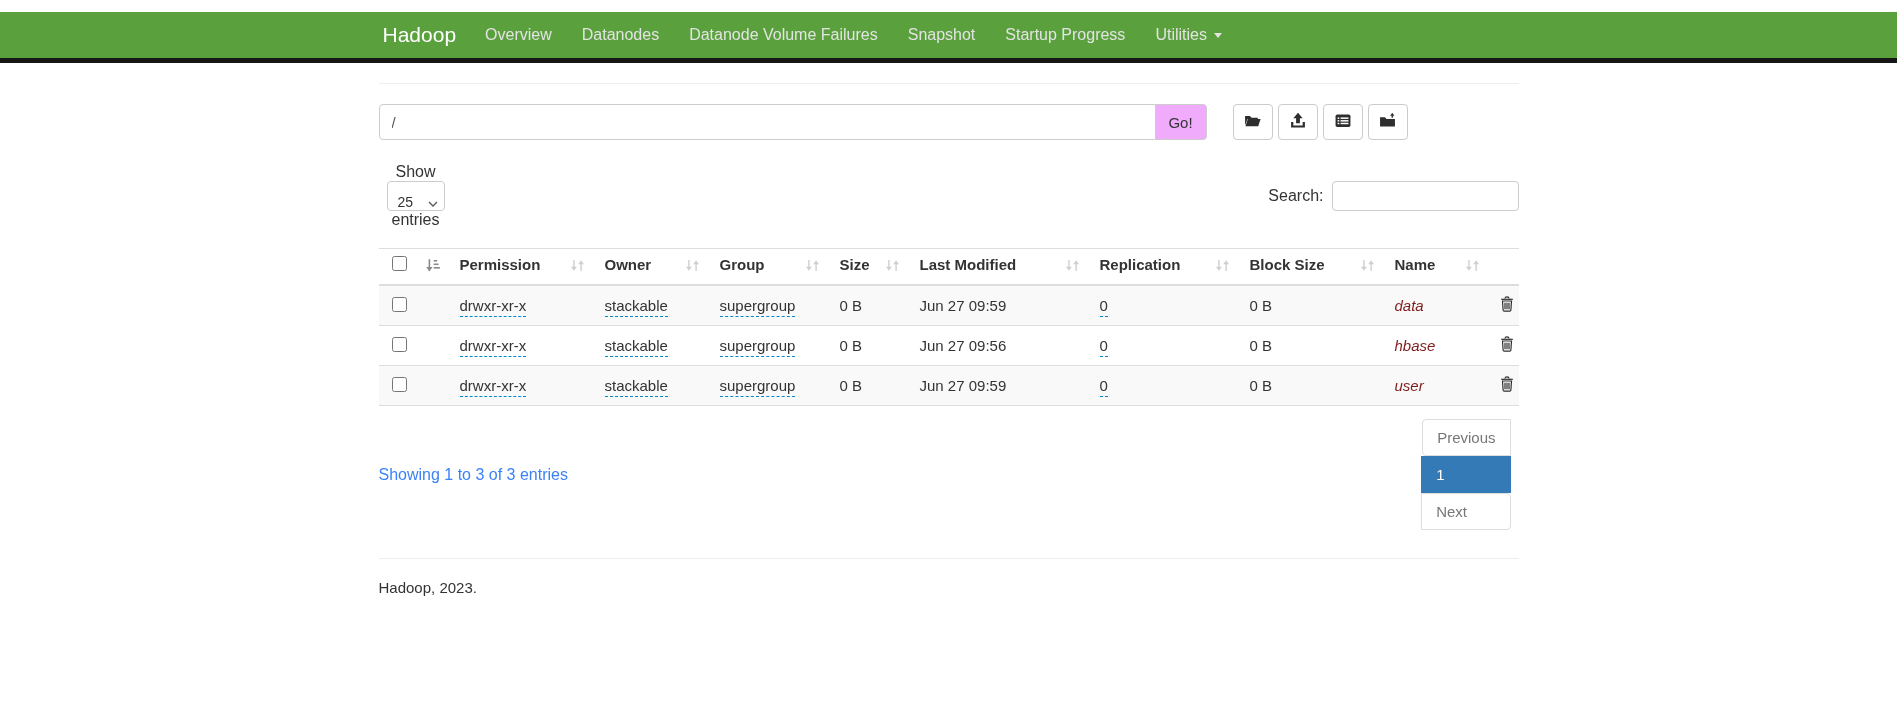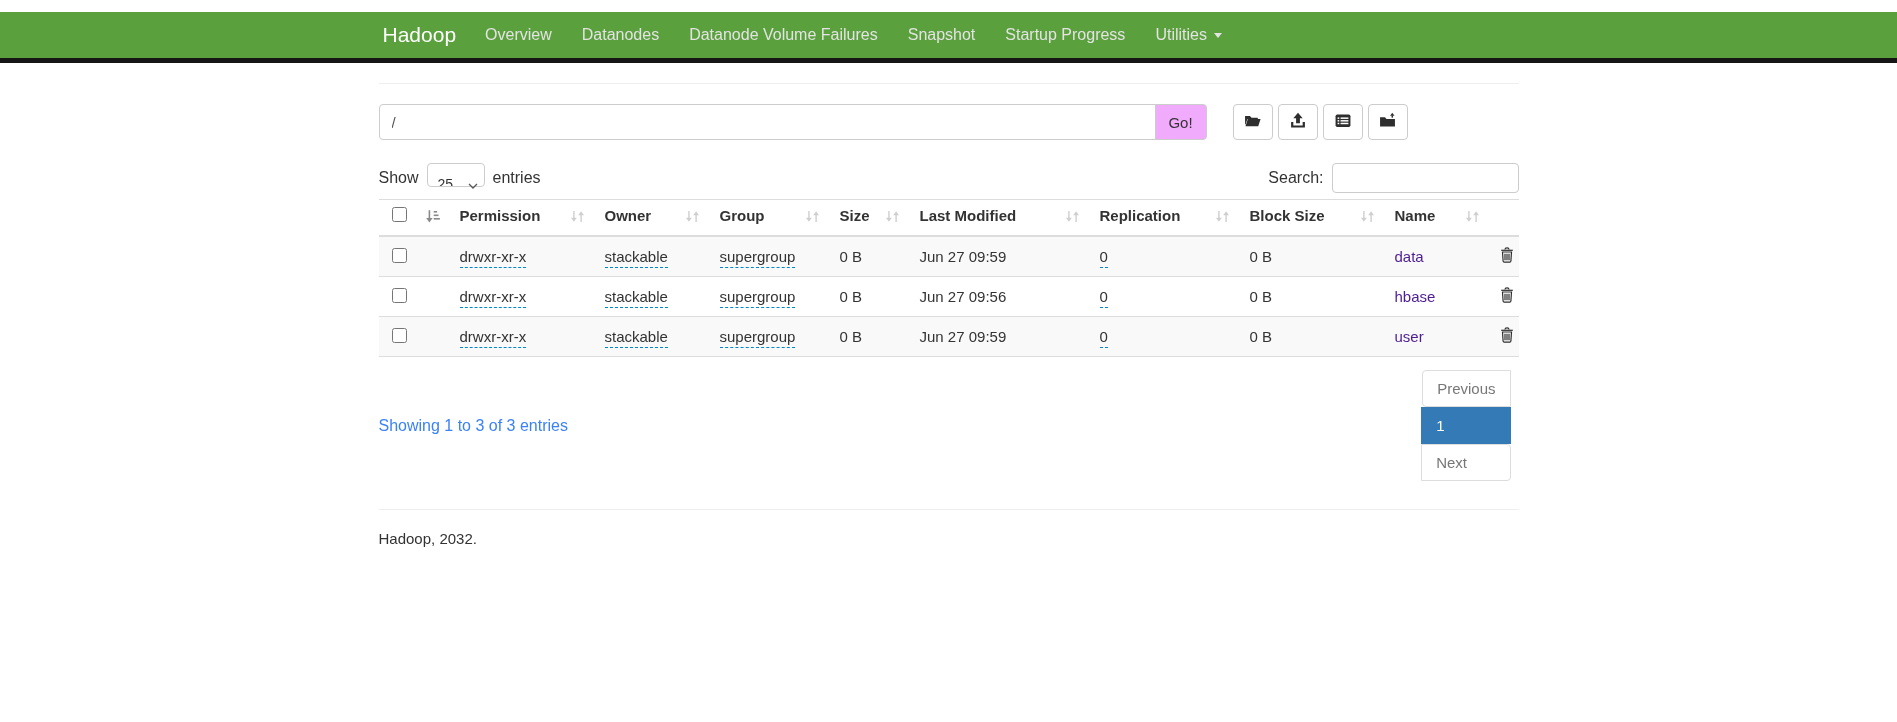--- a/index.html
+++ b/index.html
@@ -70,62 +70,62 @@
     display: inline-flex; align-items: center; justify-content: center;
     padding: 0;
   }
   .toolbar .icon-btn:first-child { margin-left: 0; }
 
   
   .controls-row {
     display: flex; justify-content: space-between; align-items: center;
     margin-top: 23px;
   }
-  .length-control { display: flex; align-items: center; font-size: 16px; color: #333; }
+  .length-control { display: flex; align-items: center; font-size: 16px; color: #333; flex-direction: column; }
   .select-wrap { position: relative; margin: 0 8px; }
   .entries-select {
-    width: 58px; height: 24px; box-sizing: border-box;
+    width: 58px; height: 30px; box-sizing: border-box;
     border: 1px solid #ccc; border-radius: 4px;
     font-size: 14px; color: #333; padding: 12px 0 0 10px;
     appearance: none; -webkit-appearance: none; background: #fff;
     font-family: "Liberation Sans", sans-serif;
   }
   .select-chevron { position: absolute; right: 7px; top: 12px; pointer-events: none; }
   .search-control { display: flex; align-items: center; font-size: 16px; color: #333; }
   .search-input {
     width: 187px; height: 30px; box-sizing: border-box; margin-left: 8px;
     border: 1px solid #ccc; border-radius: 4px; padding: 4px 10px;
     font-size: 14px; outline: none;
     font-family: "Liberation Sans", sans-serif;
   }
 
   
   table.dir-table {
     width: 100%; border-collapse: collapse; table-layout: fixed;
-    margin-top: 6px; font-size: 15px;
+    margin-top: 19px; font-size: 15px;
   }
   .dir-table thead th {
     text-align: left; font-weight: bold; color: #333;
     padding: 7px 10px 8px 10px;
     border-top: 1px solid #ddd; border-bottom: 2px solid #ddd;
     cursor: pointer; white-space: nowrap;
   }
   .dir-table thead th .sort-icons { float: right; margin-top: 2px; }
   .dir-table tbody td {
     padding: 10px 10px; border-top: 1px solid #ddd; color: #333;
     white-space: nowrap; overflow: hidden;
   }
   .dir-table tbody tr:nth-child(odd) { background: #f9f9f9; }
   .dir-table tbody tr:last-child td { border-bottom: 1px solid #ddd; }
   .chk-cell { padding-left: 13px !important; }
   input[type="checkbox"] { width: 15px; height: 15px; margin: 0; cursor: pointer; }
   .editable {
     border-bottom: 1px dashed #0088cc; padding-bottom: 2px; cursor: pointer;
   }
-  a.dir-link { color: #4c1d95; text-decoration: none; cursor: pointer; }
+  a.dir-link { color: #7f1d1d; text-decoration: none; cursor: pointer; font-style: italic; }
   .trash-btn {
     background: none; border: 0; padding: 0; cursor: pointer;
     display: inline-flex; align-items: center;
   }
 
   
   .table-footer-row {
     display: flex; justify-content: space-between; align-items: center;
     margin-top: 5px;
   }
@@ -432,15 +432,15 @@
   <div class="table-footer-row">
     <div class="table-info">Showing 1 to 3 of 3 entries</div>
     <ul class="pagination">
       <li class="page-item first">Previous</li>
       <li class="page-item active">1</li>
       <li class="page-item last">Next</li>
     </ul>
   </div>
 
   <hr class="divider footer-hr">
-  <p class="footer-text">Hadoop, 2032.</p>
+  <p class="footer-text">Hadoop, 2023.</p>
 
 </div>
 
 </body></html>

